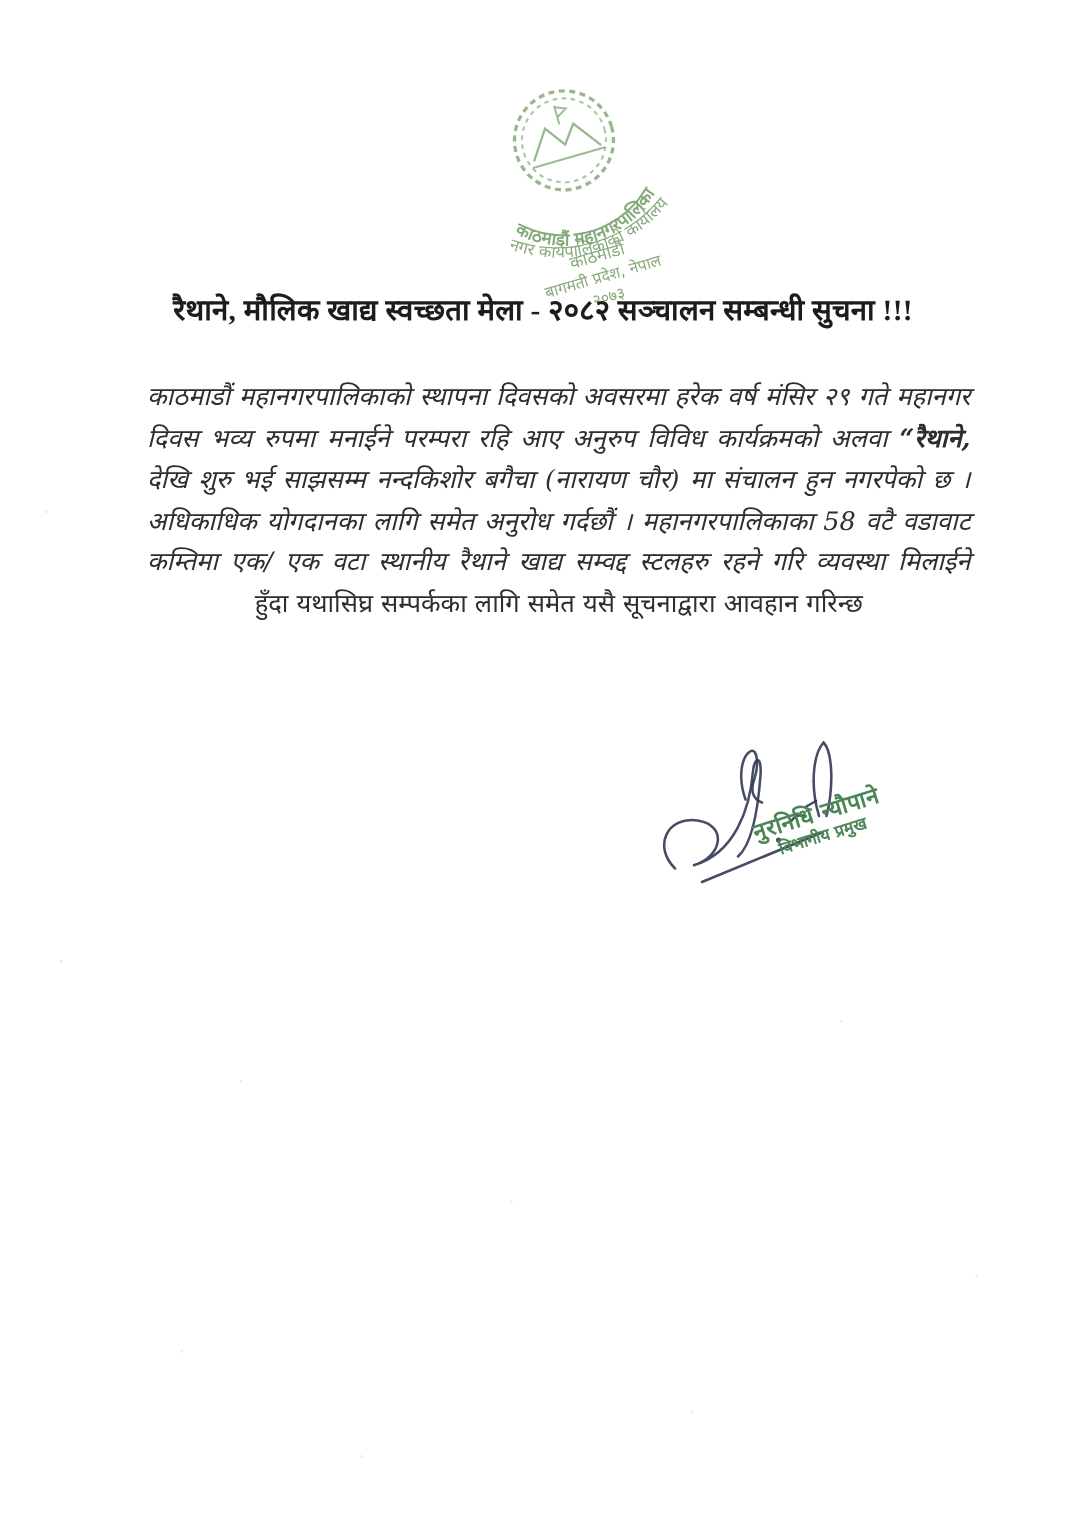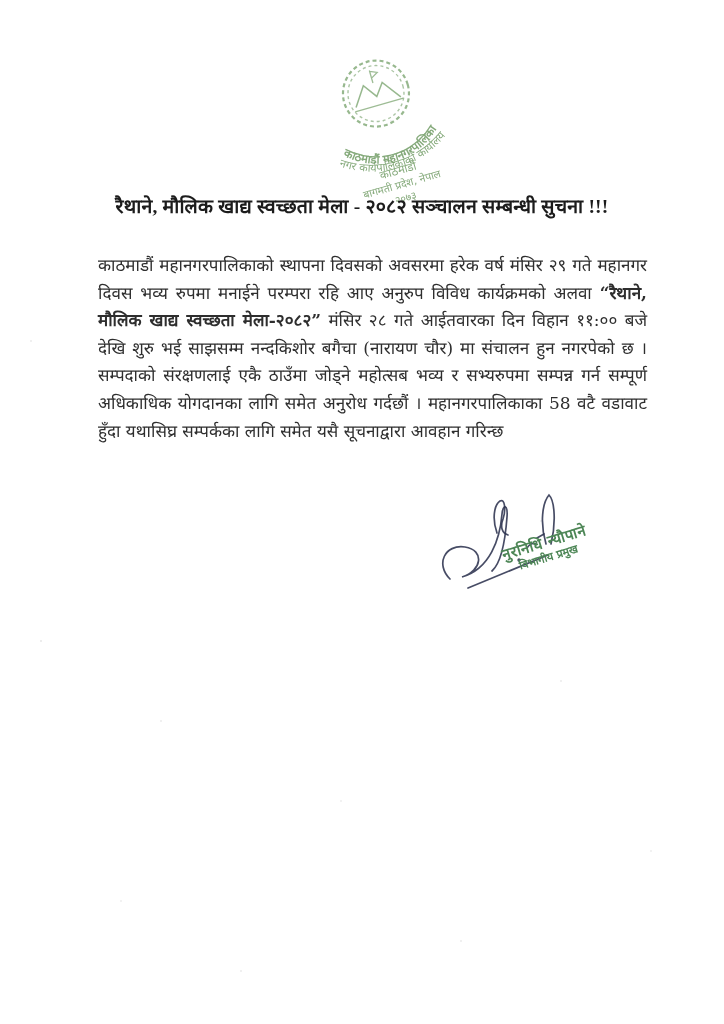--- a/index.html
+++ b/index.html
@@ -47,25 +47,26 @@
     position: absolute;
     top: 252px;
     left: 98px;
     width: 549px;
     font-size: 17px;
     color: #2e2e2e;
   }
   .body-text .line {
     line-height: 27.6px;
     height: 27.6px;
-    text-align: left;
+    text-align: center;
   }
   .body-text .line.just {
     text-align: justify;
     text-align-last: justify;
+    font-style: italic;
   }
   .body-text .bold { font-weight: 700; }
 
   
   .signature {
     position: absolute;
     left: 430px;
     top: 486px;
     width: 145px;
     height: 115px;
@@ -156,24 +157,23 @@
         <text x="107" y="152" font-size="10.5" text-anchor="middle">२०७३</text>
       </g>
     </svg>
   </div>
 
   <div class="title">रैथाने, मौलिक खाद्य स्वच्छता मेला - २०८२ सञ्चालन सम्बन्धी सुचना !!!</div>
 
   <div class="body-text">
       <div class="line just"><span>काठमाडौं महानगरपालिकाको स्थापना दिवसको अवसरमा हरेक वर्ष मंसिर २९ गते महानगर</span></div>
       <div class="line just"><span>दिवस भव्य रुपमा मनाईने परम्परा रहि आए अनुरुप विविध कार्यक्रमको अलवा </span><span class="bold">“रैथाने,</span></div>
-      <div class="line just"><span class="bold">मौलिक खाद्य स्वच्छता मेला-२०८२”</span><span> मंसिर २८ गते आईतवारका दिन विहान ११:०० बजे</span></div>
       <div class="line just"><span>देखि शुरु भई साझसम्म नन्दकिशोर बगैचा (नारायण चौर) मा संचालन हुन नगरपेको छ ।</span></div>
-      <div class="line just"><span>सम्पदाको संरक्षणलाई एकै ठाउँमा जोड्ने महोत्सब भव्य र सभ्यरुपमा सम्पन्न गर्न सम्पूर्ण</span></div>
       <div class="line just"><span>अधिकाधिक योगदानका लागि समेत अनुरोध गर्दछौं । महानगरपालिकाका 58 वटै वडावाट</span></div>
+      <div class="line just"><span>कम्तिमा एक/ एक वटा स्थानीय रैथाने खाद्य सम्वद्द स्टलहरु रहने गरि व्यवस्था मिलाईने</span></div>
       <div class="line"><span>हुँदा यथासिघ्र सम्पर्कका लागि समेत यसै सूचनाद्वारा आवहान गरिन्छ</span></div>
     </div>
 
   <div class="signature">
     <svg viewBox="0 0 145 115">
       <path d="M 67,47 C 62,33 64,19 70,15 C 75,12 76,24 73,33 C 70,41 72,47 78,49"></path>
       <path d="M 116,58 C 110,38 112,17 119,9 C 125,15 126,38 121,58"></path>
       <path d="M 20,93 C 5,78 15,58 35,61 C 55,64 52,85 32,91 C 60,83 70,53 72,28 C 73,18 78,18 77,31 C 75,58 70,78 62,85"></path>
       <path d="M 38,102 L 118,69"></path>
       <circle cx="89" cy="74" r="1.7"></circle>

